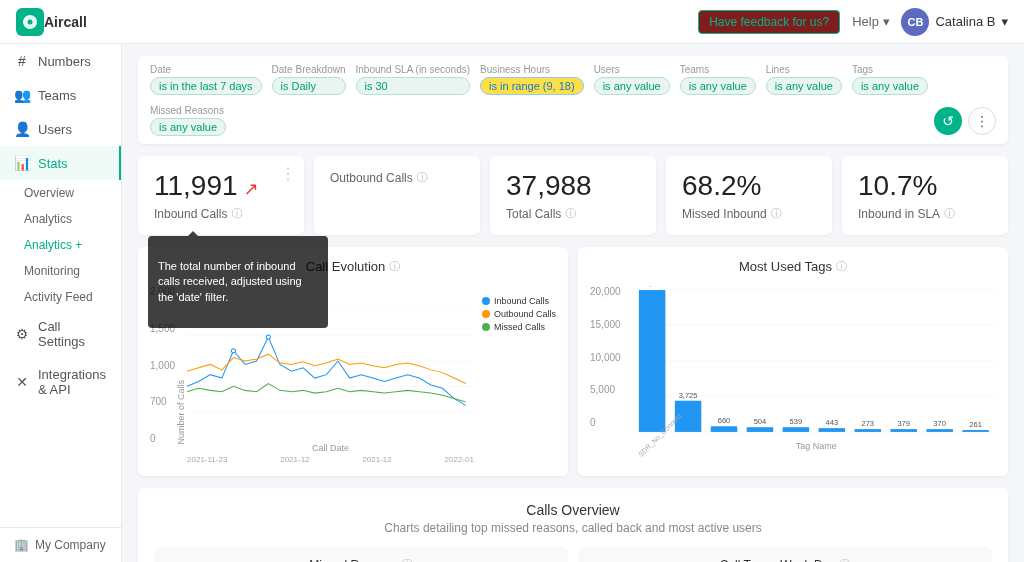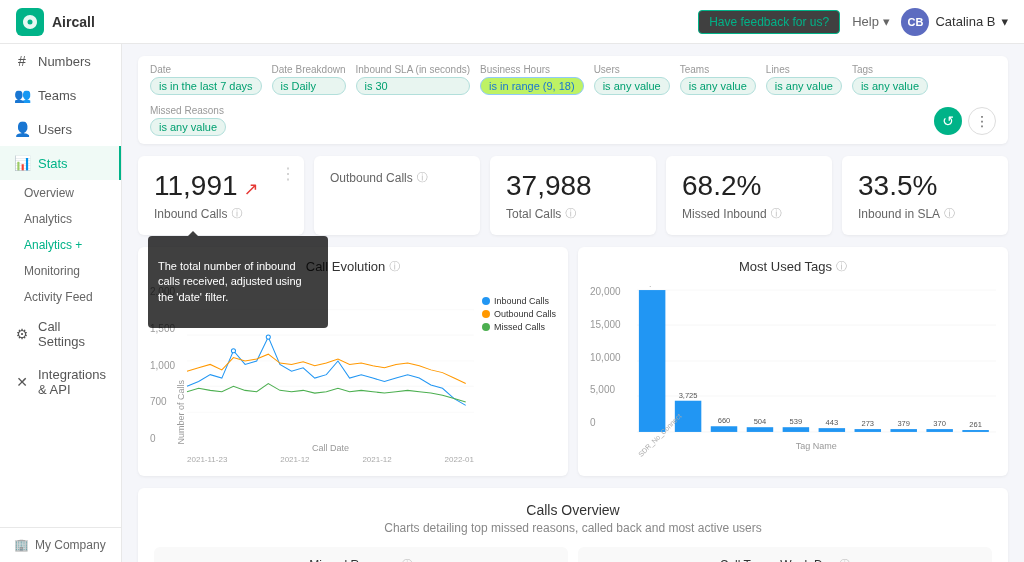--- a/index.html
+++ b/index.html
@@ -1,24 +1,24 @@
 <!DOCTYPE html>
 <html><head>
   <meta charset="utf-8">
   <style>
     * { box-sizing: border-box; margin: 0; padding: 0; }
     body { font-family: -apple-system, BlinkMacSystemFont, 'Segoe UI', sans-serif; font-size: 13px; background: #f5f6fa; color: #333; display: flex; flex-direction: column; height: 562px; overflow: hidden; }
 
     
     .topbar { background: #fff; border-bottom: 1px solid #e8e8e8; height: 44px; display: flex; align-items: center; padding: 0 16px; justify-content: space-between; flex-shrink: 0; }
-    .topbar-left { display: flex; align-items: center; gap: 8px; }
+    .topbar-left { display: flex; align-items: center; gap: 0; }
     .logo { width: 28px; height: 28px; background: #00b388; border-radius: 6px; display: flex; align-items: center; justify-content: center; color: white; font-weight: bold; font-size: 11px; }
     .app-name { font-weight: 600; font-size: 14px; color: #333; }
     .topbar-right { display: flex; align-items: center; gap: 12px; }
-    .feedback-btn { background: #404040; border: 1px solid #00b388; color: #00b388; padding: 4px 10px; border-radius: 4px; font-size: 12px; cursor: pointer; display: flex; align-items: center; gap: 4px; text-align: right; }
+    .feedback-btn { background: #7f1d1d; border: 1px solid #00b388; color: #00b388; padding: 4px 10px; border-radius: 4px; font-size: 12px; cursor: pointer; display: flex; align-items: center; gap: 4px; text-align: right; }
     .help-btn { color: #666; font-size: 13px; cursor: pointer; display: flex; align-items: center; gap: 4px; }
     .user-btn { display: flex; align-items: center; gap: 6px; cursor: pointer; }
     .avatar { width: 28px; height: 28px; background: #5c6bc0; border-radius: 50%; display: flex; align-items: center; justify-content: center; color: white; font-size: 11px; font-weight: 600; }
 
     
     .layout { display: flex; flex: 1; overflow: hidden; }
 
     
     .sidebar { width: 122px; background: #fff; border-right: 1px solid #e8e8e8; display: flex; flex-direction: column; overflow-y: auto; flex-shrink: 0; }
     .sidebar-item { display: flex; align-items: center; gap: 8px; padding: 9px 14px; cursor: pointer; color: #555; font-size: 13px; }
@@ -29,21 +29,21 @@
     .sidebar-footer { margin-top: auto; border-top: 1px solid #e8e8e8; padding: 10px 14px; font-size: 12px; color: #666; cursor: pointer; display: flex; align-items: center; gap: 6px; }
 
     
     .main { flex: 1; overflow-y: auto; padding: 12px 16px; background: #f5f6fa; }
 
     
     .filter-bar { background: #fff; border-radius: 6px; padding: 8px 12px; margin-bottom: 12px; display: flex; align-items: center; gap: 10px; flex-wrap: wrap; box-shadow: 0 1px 3px rgba(0,0,0,0.06); }
     .filter-group { display: flex; flex-direction: column; gap: 2px; }
     .filter-label { font-size: 10px; color: #999; }
     .filter-badge { background: #e8f5f0; color: #00a070; border: 1px solid #b2dfdb; border-radius: 12px; padding: 2px 8px; font-size: 11px; white-space: nowrap; }
-    .filter-badge.blue { background: #bef264; color: #1976d2; border-color: #90caf9; }
+    .filter-badge.blue { background: #fde047; color: #1976d2; border-color: #90caf9; }
     .filter-actions { margin-left: auto; display: flex; gap: 6px; }
     .icon-btn { width: 28px; height: 28px; border-radius: 50%; border: none; cursor: pointer; display: flex; align-items: center; justify-content: center; font-size: 14px; }
     .icon-btn.green { background: #00b388; color: white; }
     .icon-btn.white { background: white; color: #666; border: 1px solid #ddd; }
 
     
     .stats-cards { display: flex; gap: 10px; margin-bottom: 12px; }
     .stat-card { background: #fff; border-radius: 6px; padding: 14px 16px; flex: 1; box-shadow: 0 1px 3px rgba(0,0,0,0.06); position: relative; }
     .stat-card .more { position: absolute; top: 8px; right: 8px; color: #ccc; cursor: pointer; font-size: 16px; }
     .stat-value { font-size: 28px; font-weight: 300; color: #222; margin-bottom: 4px; }
@@ -225,21 +225,21 @@
         </div>
       </div>
       <div class="stat-card">
         <div class="stat-value">68.2%</div>
         <div class="stat-label">
           <span>Missed Inbound</span>
           <span class="info-icon-sm">ⓘ</span>
         </div>
       </div>
       <div class="stat-card">
-        <div class="stat-value">33.5%</div>
+        <div class="stat-value">10.7%</div>
         <div class="stat-label">
           <span>Inbound in SLA</span>
           <span class="info-icon-sm">ⓘ</span>
         </div>
       </div>
     </div>
 
     <div class="charts-row">
 
       <div class="chart-card left">

